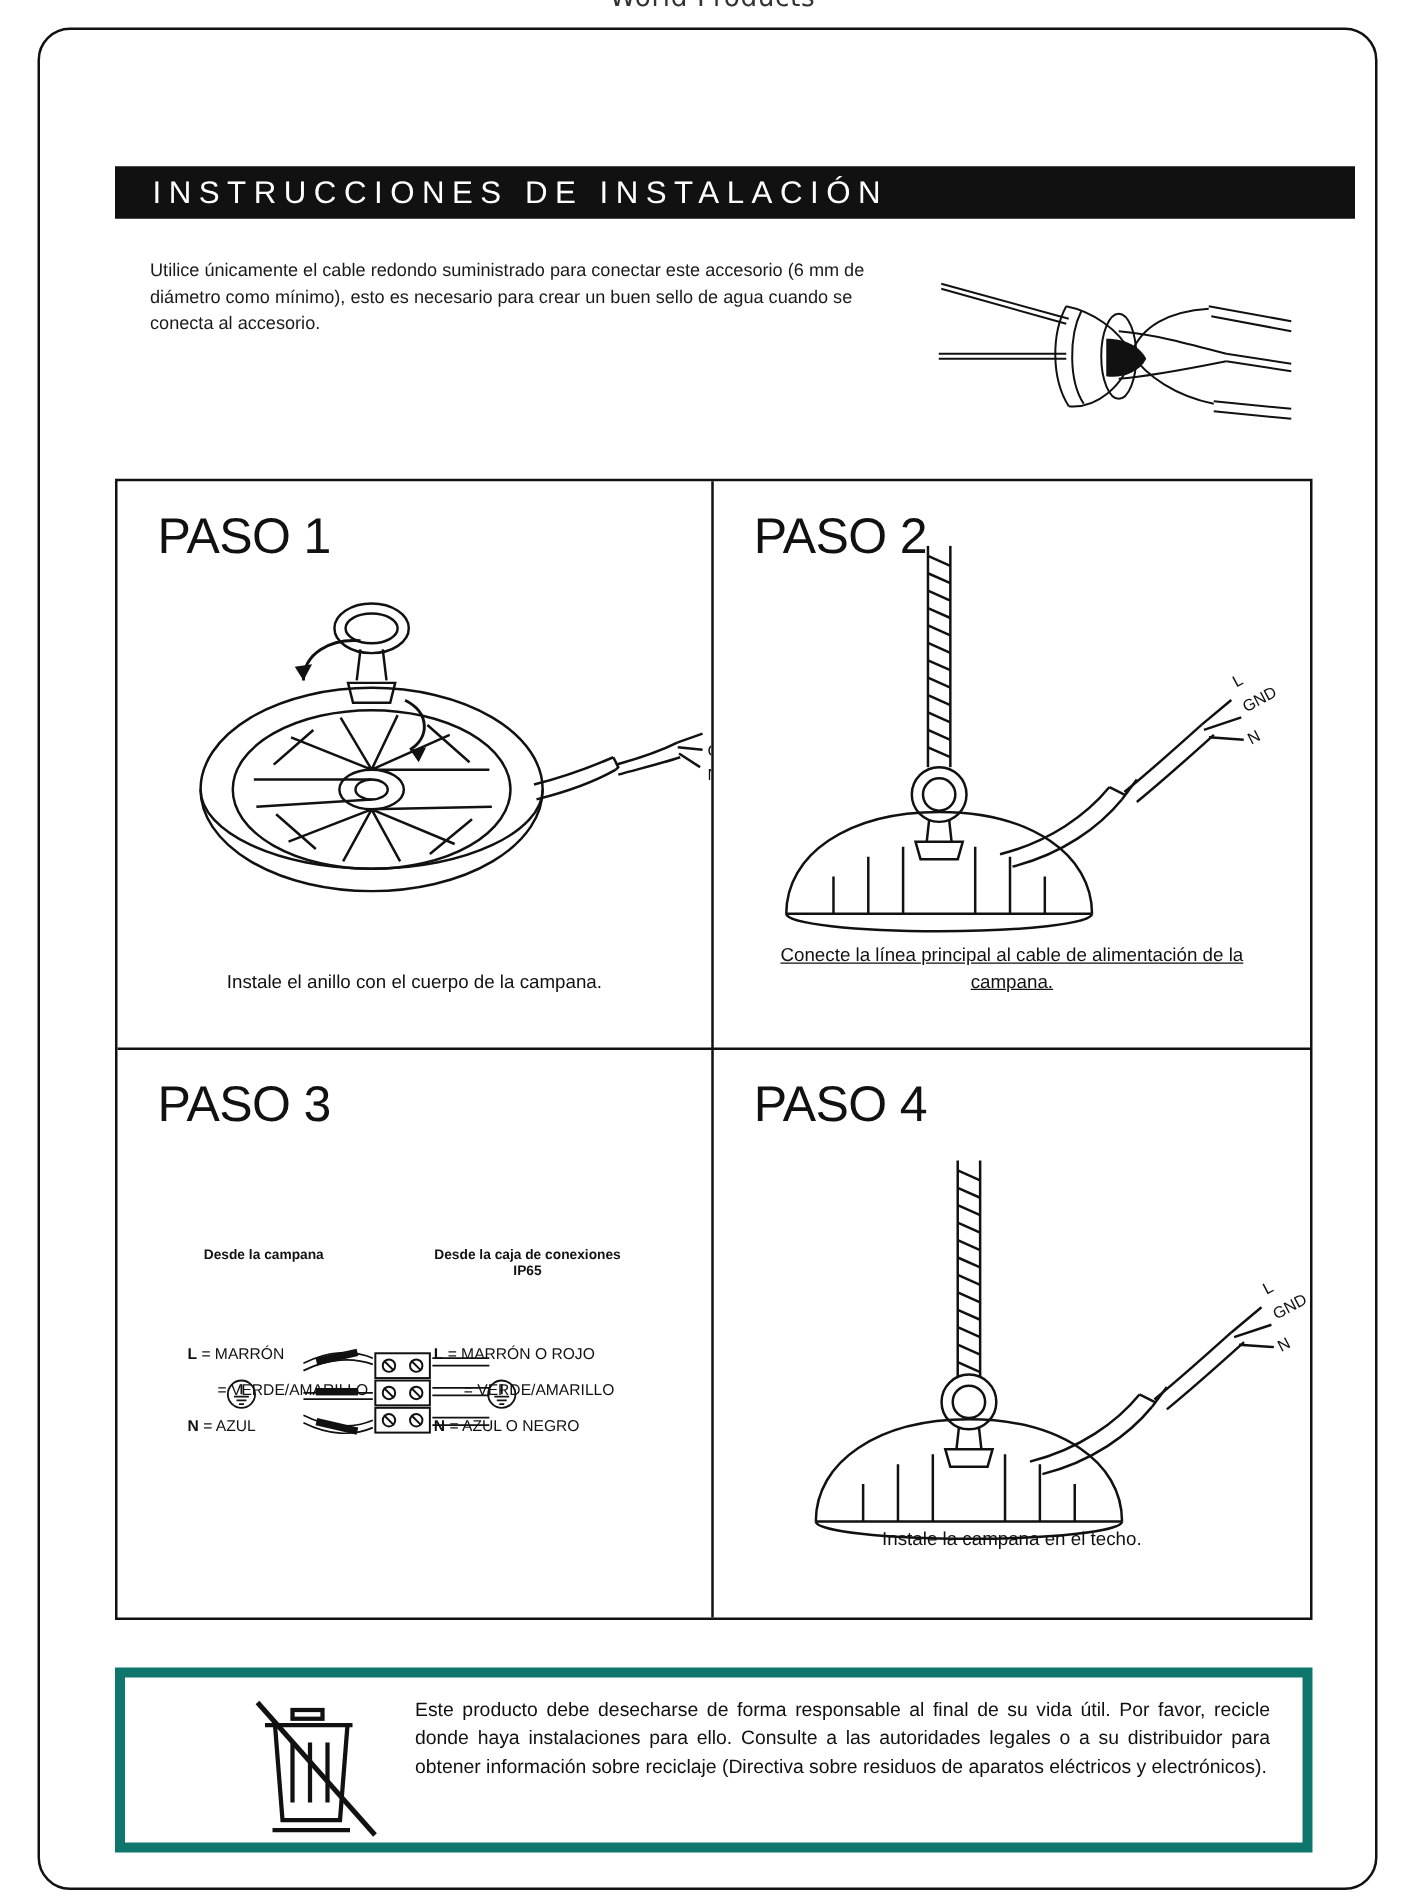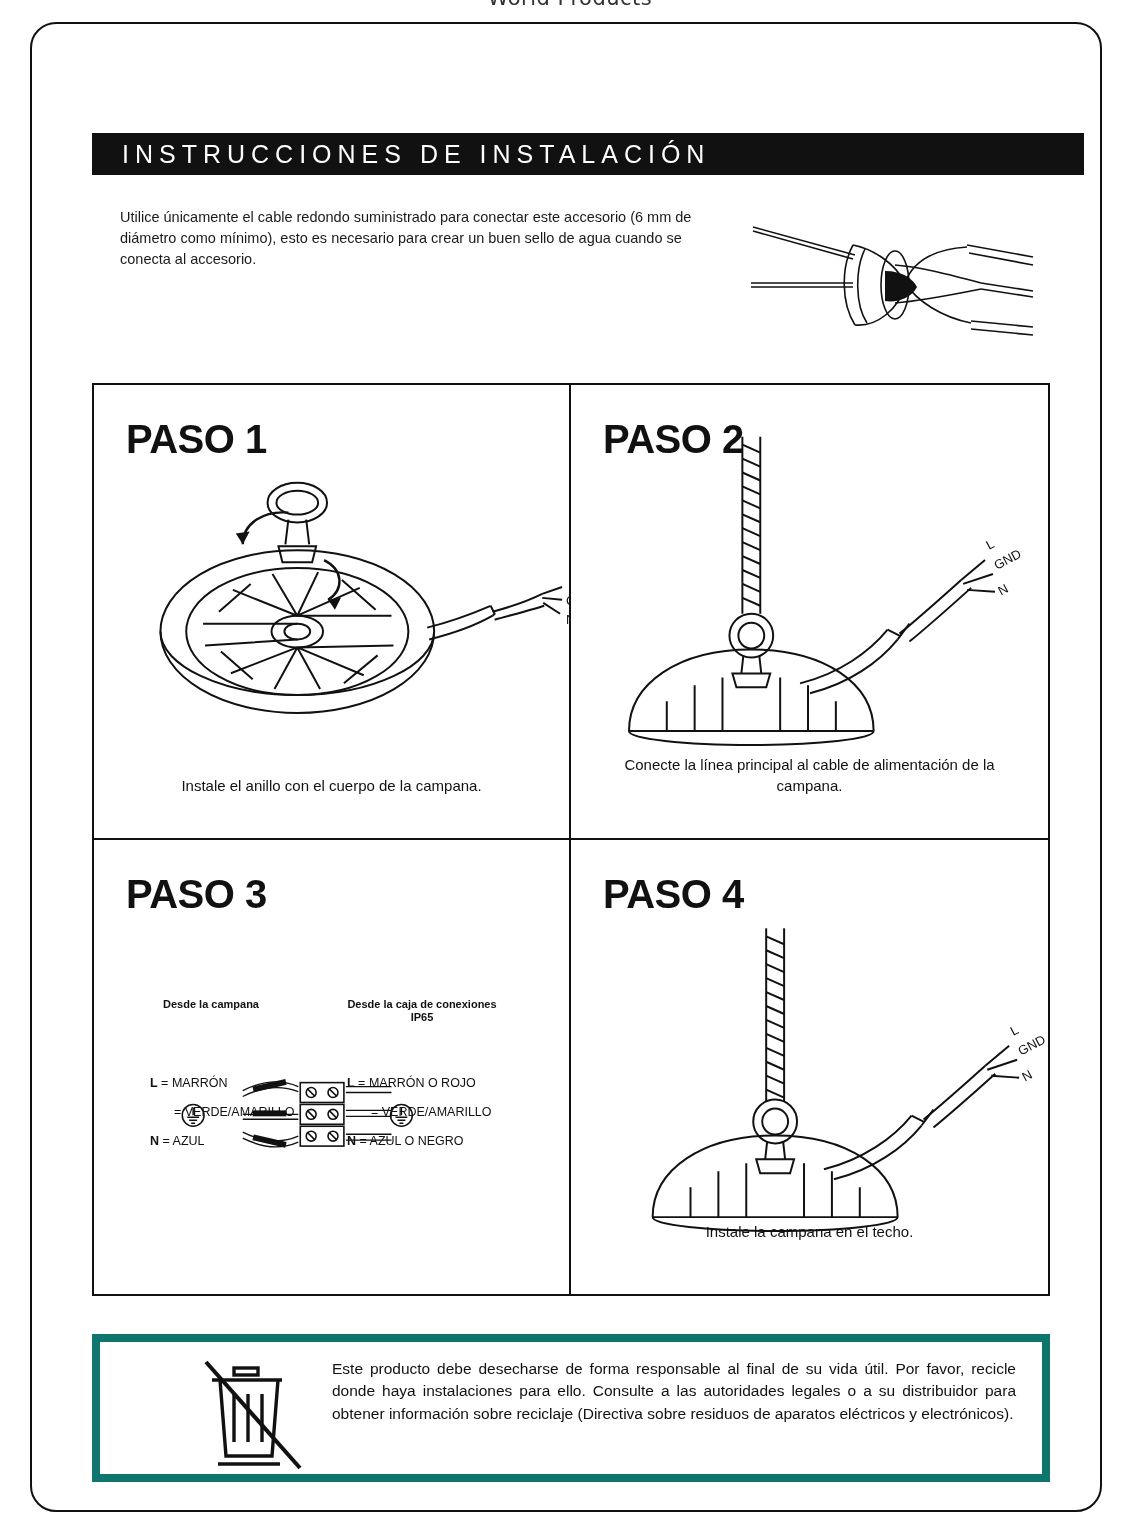--- a/index.html
+++ b/index.html
@@ -102,34 +102,33 @@
     overflow: hidden;
   }
   .step:nth-child(2), .step:nth-child(4) { border-right: none; }
   .step:nth-child(3), .step:nth-child(4) { border-bottom: none; }
 
   .step-title {
     position: absolute;
     left: 32px;
     top: 22px;
     font-size: 40px;
-    font-weight: bold;
+    font-weight: normal;
     letter-spacing: -0.5px;
-    margin-top: 10px;
   }
   .step-caption {
     position: absolute;
     left: 28px;
     right: 28px;
     text-align: center;
     font-size: 15px;
     line-height: 1.4;
   }
   #cap1 { bottom: 42px; }
-  #cap2 { bottom: 42px; }
+  #cap2 { bottom: 42px; text-decoration: underline; }
   #cap3 { bottom: 40px; }
   #cap4 { bottom: 52px; }
 
   .art {
     position: absolute;
     left: 0;
     top: 0;
     width: 100%;
     height: 100%;
     pointer-events: none;

